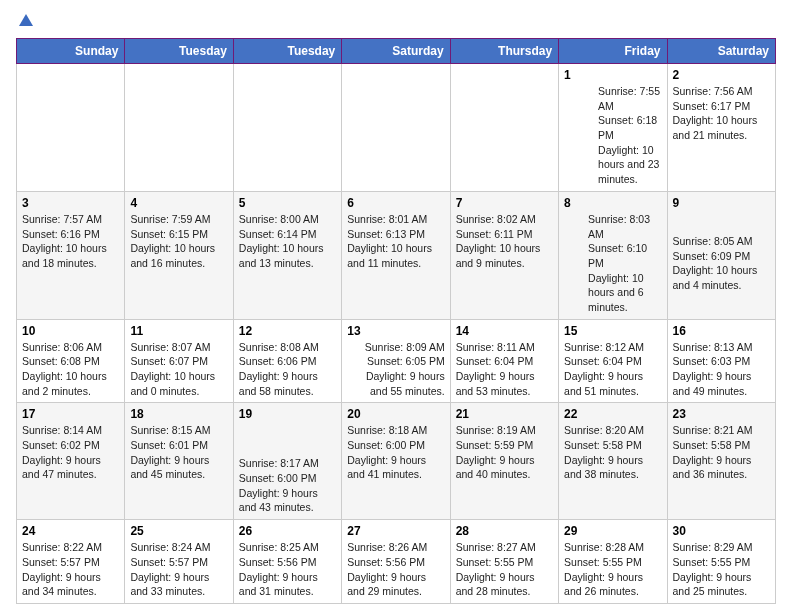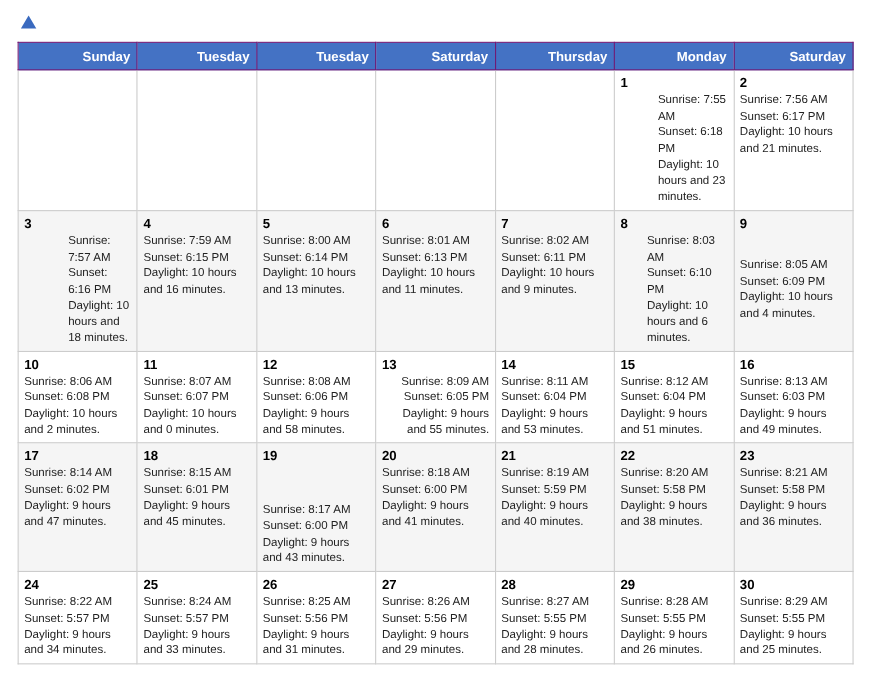--- a/index.html
+++ b/index.html
@@ -102,21 +102,21 @@
 </div>
 
 <table class="calendar">
   <thead>
     <tr id="header-row">
         <th>Sunday</th>
         <th>Tuesday</th>
         <th>Tuesday</th>
         <th>Saturday</th>
         <th>Thursday</th>
-        <th>Monday</th>
+        <th>Friday</th>
         <th>Saturday</th>
       </tr>
   </thead>
   <tbody id="calendar-body">
       <tr>
         <td class="empty-cell"></td>
         <td class="empty-cell"></td>
         <td class="empty-cell"></td>
         <td class="empty-cell"></td>
         <td class="empty-cell"></td>
@@ -129,21 +129,21 @@
         <td>
           <span class="day-num">2</span>
           <div class="day-info" style="white-space: pre-line;">Sunrise: 7:56 AM
 Sunset: 6:17 PM
 Daylight: 10 hours and 21 minutes.</div>
         </td>
       </tr>
       <tr>
         <td>
           <span class="day-num">3</span>
-          <div class="day-info" style="white-space: pre-line; margin-left: 40px;">Sunrise: 7:57 AM
+          <div class="day-info" style="white-space: pre-line;">Sunrise: 7:57 AM
 Sunset: 6:16 PM
 Daylight: 10 hours and 18 minutes.</div>
         </td>
         <td>
           <span class="day-num">4</span>
           <div class="day-info" style="white-space: pre-line;">Sunrise: 7:59 AM
 Sunset: 6:15 PM
 Daylight: 10 hours and 16 minutes.</div>
         </td>
         <td>

